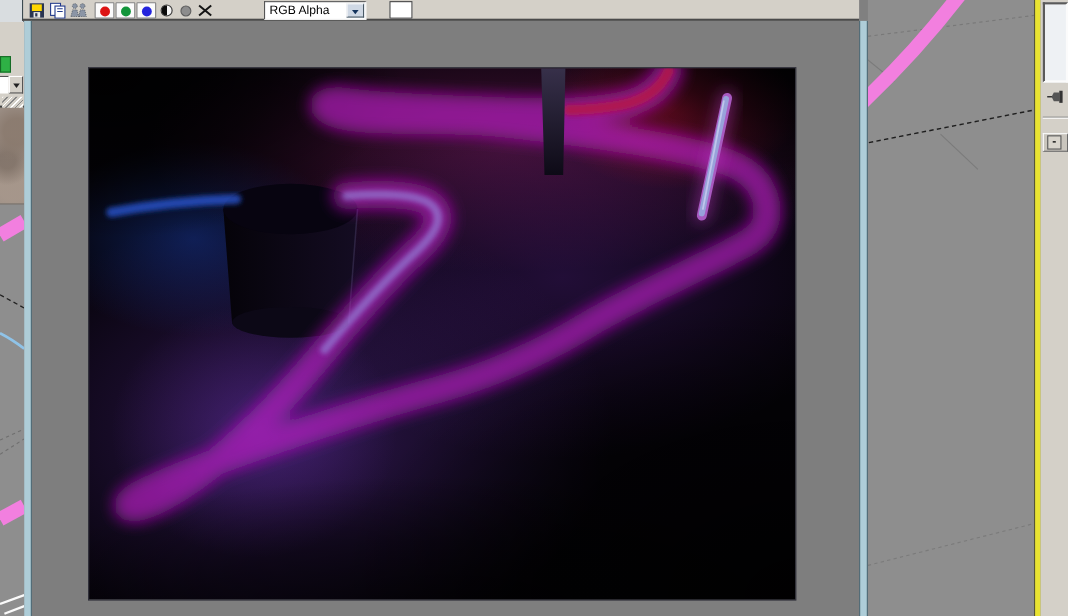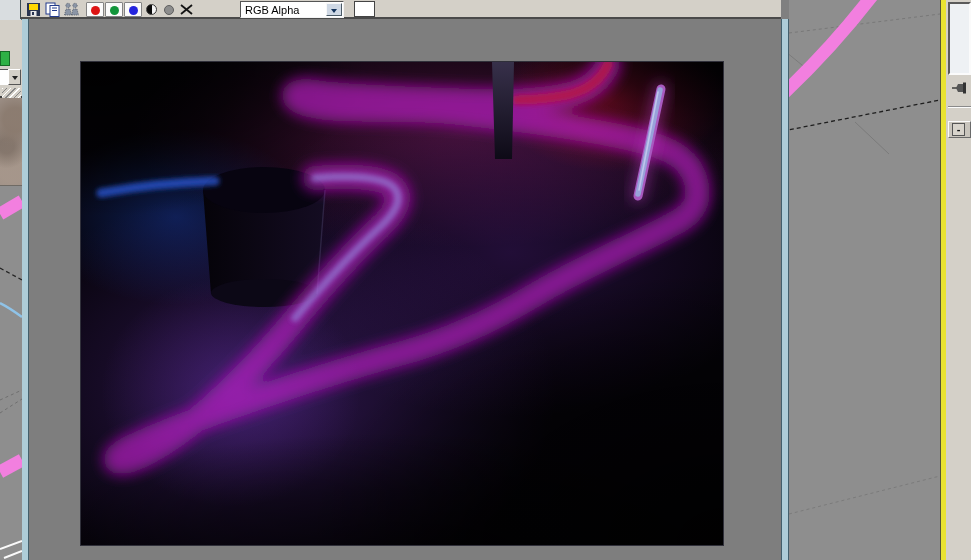--- a/index.html
+++ b/index.html
@@ -30,21 +30,21 @@
   #vfb-client { left:29px; top:19px; width:752px; height:541px; background:#7e7e7e; }
   #render-image { left:81px; top:62px; width:642px; height:483px; background:#050309; outline:1px solid #30303a; }
 
   
   .tbtn { top:2px; height:15px; }
   .chanbtn { top:2px; width:18px; height:15px; background:#fbfbfb; border:1px solid #848484; border-radius:1px; }
   .chanbtn .dot { position:absolute; left:3.5px; top:2.5px; width:9px; height:9px; border-radius:50%; }
   #btn-alpha .half { position:absolute; left:1px; top:2px; width:11px; height:11px; border-radius:50%;
       background:linear-gradient(90deg,#0a0a0a 50%, #f4f4f4 50%); border:1px solid #3a3a3a; }
   #btn-mono .dot2 { position:absolute; left:2px; top:3px; width:10px; height:10px; border-radius:50%; background:#8d8d8d; border:1px solid #5f5f5f; }
-  #combo { left:240px; top:1px; width:104px; height:17px; background:#fff; border:1px solid; border-color:#555 #f4f4f4 #f4f4f4 #555; }
+  #combo { left:240px; top:1px; width:93px; height:17px; background:#fff; border:1px solid; border-color:#555 #f4f4f4 #f4f4f4 #555; }
   #combo .val { position:absolute; left:4px; top:2px; font-size:11px; color:#000; white-space:nowrap; }
   #combo-arrow { position:absolute; right:1px; top:1px; width:16px; height:13px; background:#cfd8e4; border:1px solid; border-color:#f8f8f8 #4a5a66 #4a5a66 #f8f8f8; }
   #combo-arrow .tri { position:absolute; left:4px; top:5px; width:0; height:0; border:3.5px solid transparent; border-top:4.5px solid #13335c; }
   #swatch { left:354px; top:1px; width:21px; height:16px; background:#ffffff; border:1px solid #444; }
 
   
   #viewport-right { left:789px; top:0; width:151px; height:560px; background:#8e8e8e; }
   #yellow-border { left:940px; top:0; width:6px; height:560px; background:#e9e331; border-left:1px solid #55543a; }
 
   

